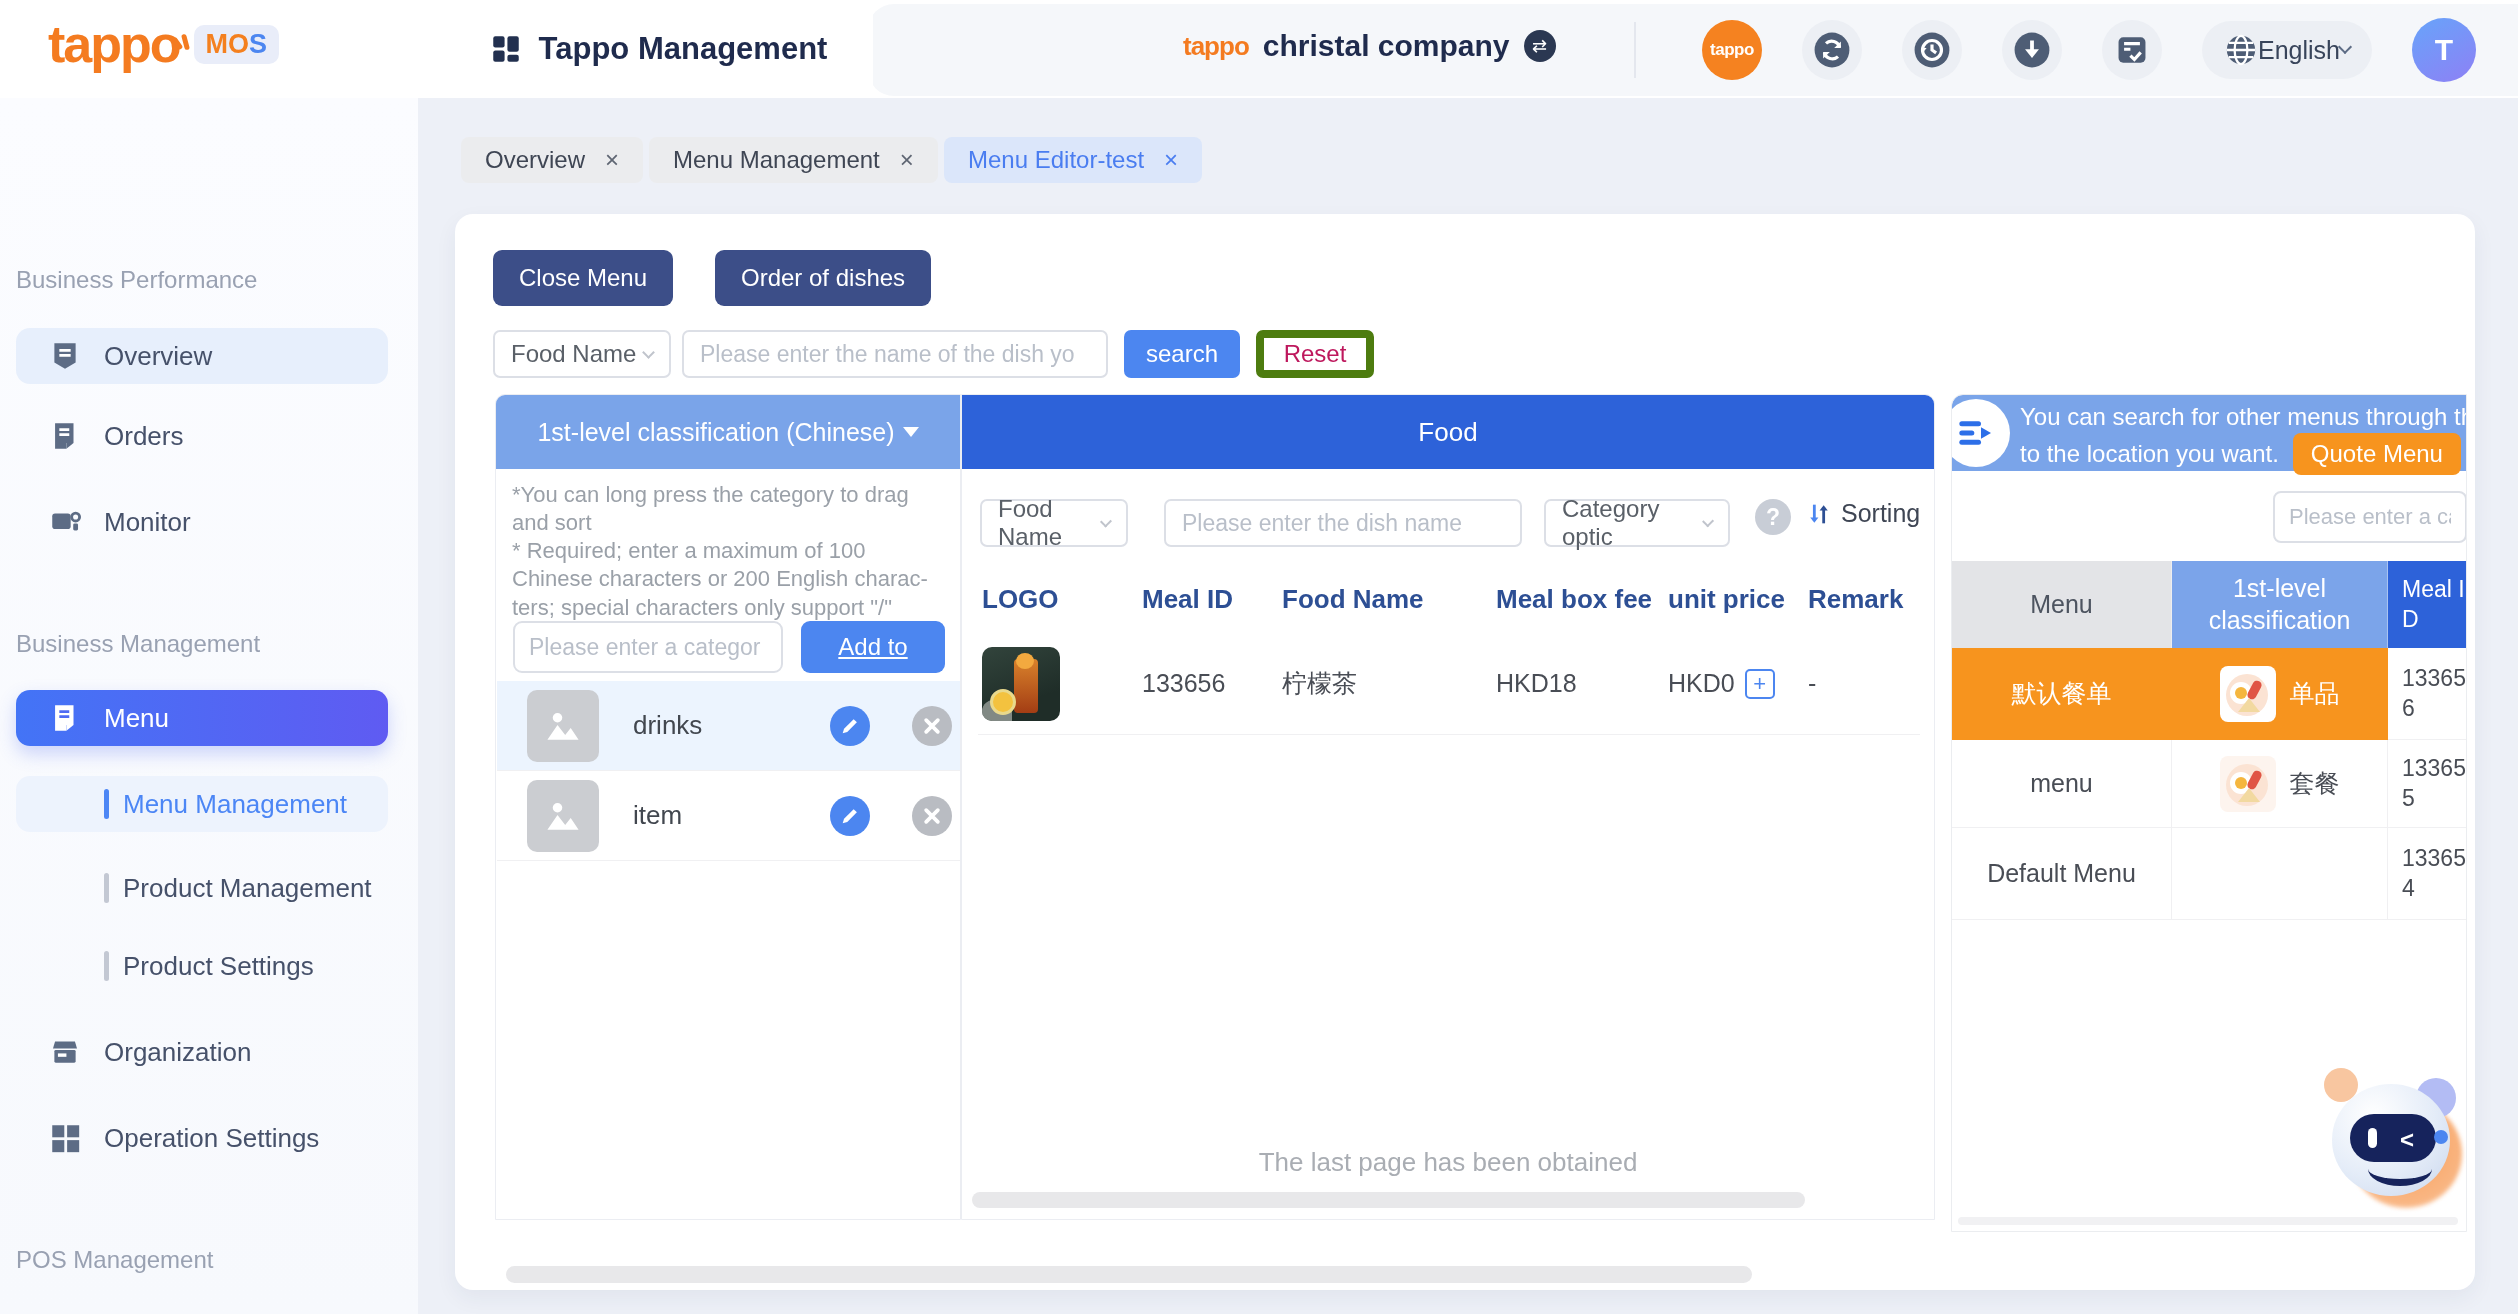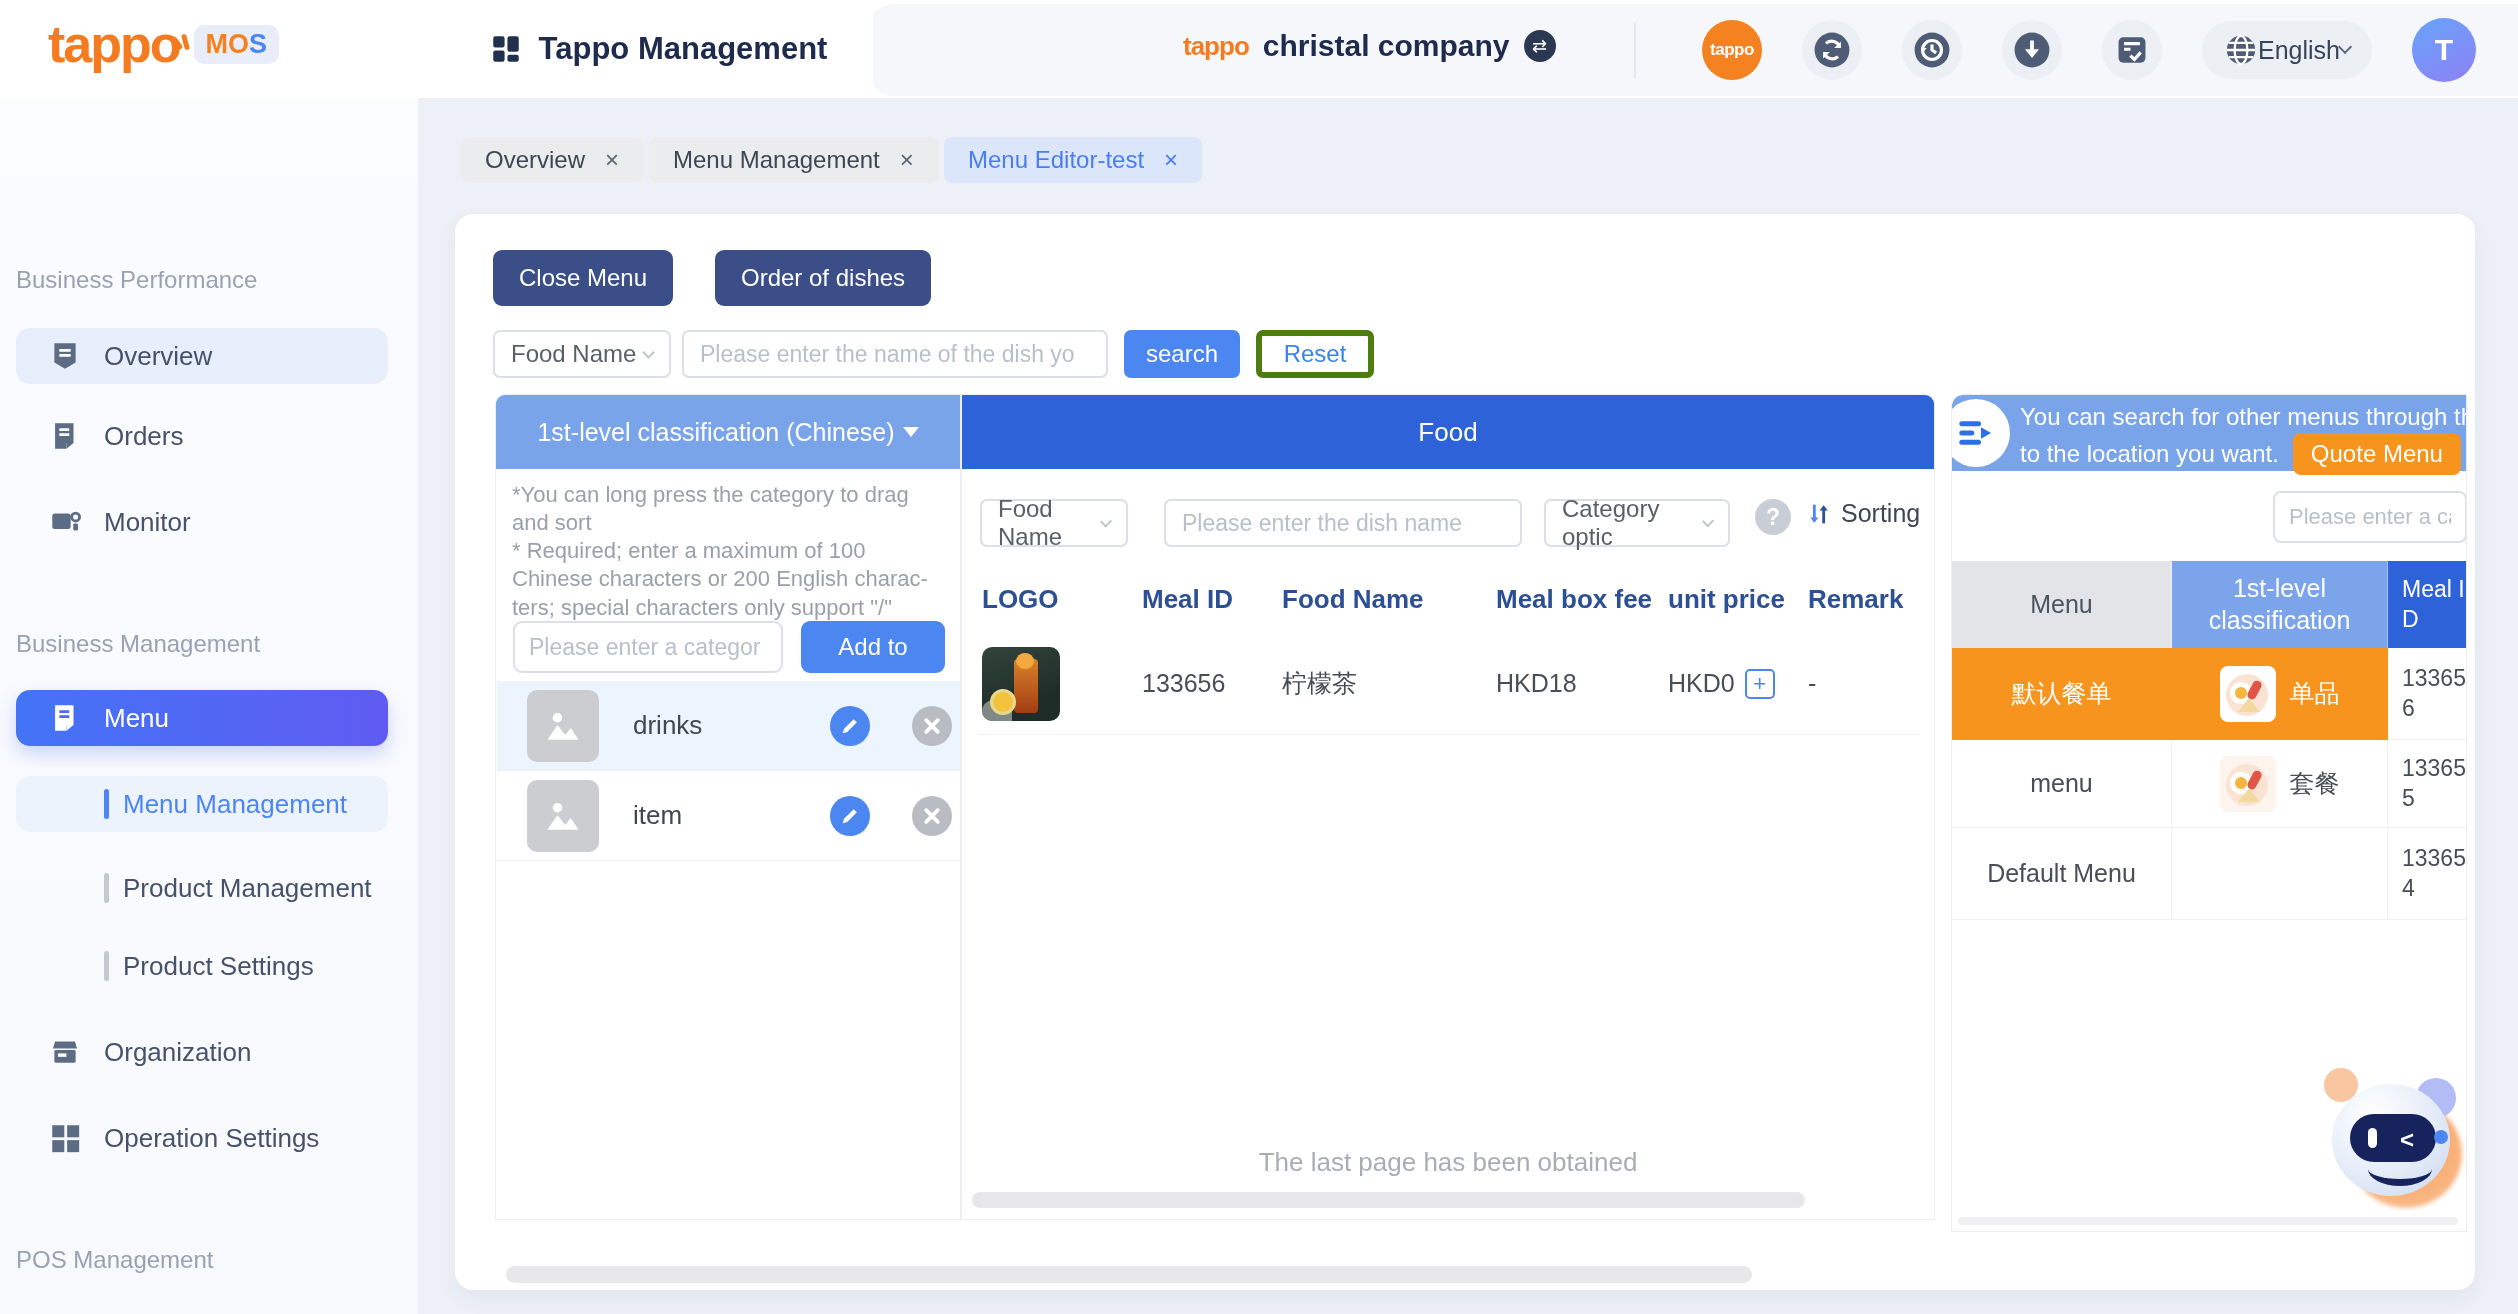--- a/index.html
+++ b/index.html
@@ -53,30 +53,30 @@
   .tab.active .x { color:#4a7df0; }
 
   .outer-card { position:absolute; left:455px; top:214px; width:2020px; height:1076px; background:#fff; border-radius:18px; box-shadow:0 8px 22px rgba(31,45,80,.06); }
 
   .btn-dark { position:absolute; top:250px; height:56px; background:#3c4e88; color:#fff; font-size:24px; border:none; border-radius:9px; padding:0 26px; cursor:pointer; }
   .select-box { position:absolute; height:48px; background:#fff; border:2px solid #dcdfe6; border-radius:7px; display:flex; align-items:center; justify-content:space-between; padding:0 16px; font-size:24px; color:#5a6068; cursor:pointer; }
   .select-box .chev { border-color:#c0c4cc; width:9px; height:9px; margin-top:-4px; }
   .text-input { position:absolute; height:48px; background:#fff; border:2px solid #dcdfe6; border-radius:7px; padding:0 16px; font-size:23px; color:#444; font-family:"Liberation Sans",sans-serif; }
   .text-input::placeholder { color:#b9bfc9; }
   .btn-search { position:absolute; left:1124px; top:330px; width:116px; height:48px; background:#4c86f0; color:#fff; border:none; border-radius:7px; font-size:24px; cursor:pointer; }
-  .btn-reset { position:absolute; left:1256px; top:330px; width:118px; height:48px; background:#fff; color:#3b82f6; border:6px solid #4d7c0f; border-radius:7px; font-size:24px; cursor:pointer; }
+  .btn-reset { position:absolute; left:1256px; top:330px; width:118px; height:48px; background:#fff; color:#be185d; border:8px solid #4d7c0f; border-radius:7px; font-size:24px; cursor:pointer; }
 
   
   .class-panel { position:absolute; left:495px; top:394px; width:466px; height:826px; background:#fff; border:1px solid #ebedf2; border-radius:10px 0 0 0; }
   .class-header { height:74px; background:#7aa4e9; border-radius:9px 0 0 0; color:#fff; font-size:25px; display:flex; align-items:center; justify-content:center; gap:8px; }
   .tri-down { width:0; height:0; border-left:8px solid transparent; border-right:8px solid transparent; border-top:10px solid #fff; }
   .class-note { padding:12px 16px 0 16px; font-size:22px; line-height:1.28; color:#9aa0a8; white-space:pre-line; }
   .add-row-input { position:absolute; left:17px; top:226px; width:270px; height:52px; border:2px solid #dcdfe6; border-radius:9px; padding:0 14px; font-size:23px; font-family:"Liberation Sans",sans-serif; }
   .add-row-input::placeholder { color:#b9bfc9; }
-  .btn-add { position:absolute; left:305px; top:226px; width:144px; height:52px; background:#4c86f0; color:#fff; border:none; border-radius:9px; font-size:24px; cursor:pointer; }
+  .btn-add { position:absolute; left:305px; top:226px; width:144px; height:52px; background:#4c86f0; color:#fff; border:none; border-radius:9px; font-size:24px; cursor:pointer;text-decoration:underline; }
   .cat-row { position:absolute; left:1px; width:463px; height:90px; display:flex; align-items:center; gap:34px; padding-left:30px; border-bottom:1px solid #f0f0f2; }
   .cat-row.sel { background:#ecf4fe; }
   .img-ph { width:72px; height:72px; border-radius:10px; background:#cbcdd1; display:flex; align-items:center; justify-content:center; }
   .cat-label { font-size:26px; color:#42474f; flex:1; }
   .mini-btn { width:40px; height:40px; border-radius:50%; display:flex; align-items:center; justify-content:center; margin-right:8px; cursor:pointer; }
   .mini-btn.edit { background:#4c86f0; }
   .mini-btn.del { background:#b9bcc2; }
 
   
   .food-panel { position:absolute; left:961px; top:394px; width:974px; height:826px; background:#fff; border:1px solid #ebedf2; border-radius:0 10px 0 0; }

